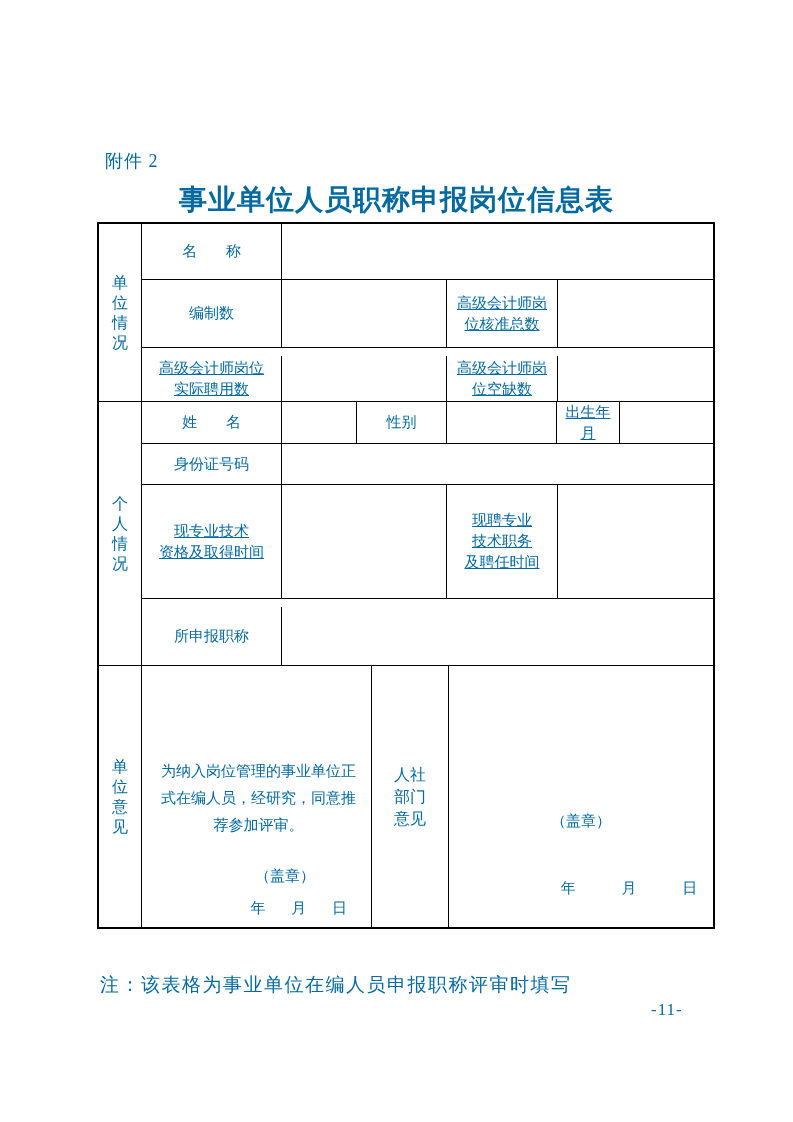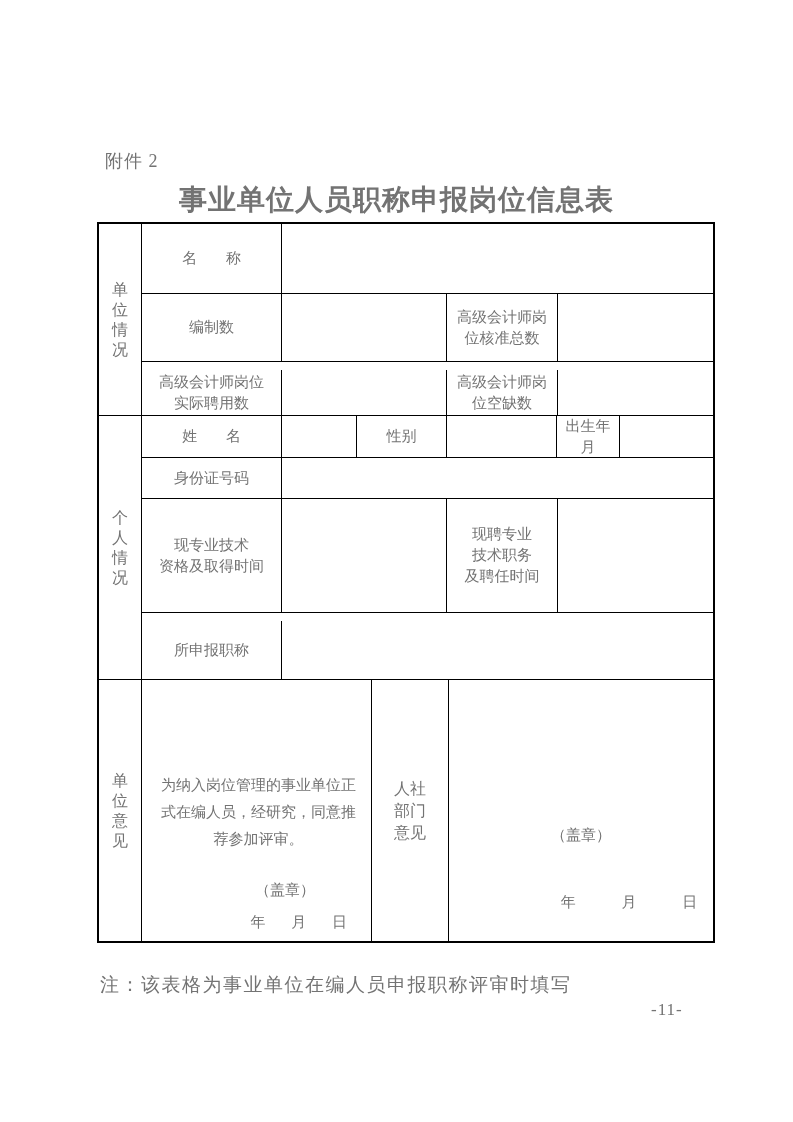--- a/index.html
+++ b/index.html
@@ -3,21 +3,21 @@
 <meta charset="utf-8">
 <style>
   * { margin: 0; padding: 0; box-sizing: border-box; }
   html, body { background: #e8e8e8; }
   .page {
     position: relative;
     width: 793px;
     height: 1122px;
     margin: 0 auto;
     background: #ffffff;
-    color: #737373;
+    color: #0369a1;
     font-family: "Liberation Serif", "DejaVu Serif", serif;
     overflow: hidden;
   }
   .attachment {
     position: absolute;
     left: 105px;
     top: 149px;
     font-size: 18px;
     letter-spacing: 1px;
   }
@@ -59,21 +59,21 @@
     border-right: 1px solid #000;
     display: flex;
     align-items: center;
     justify-content: center;
     text-align: center;
     font-size: 15px;
     line-height: 21px;
     overflow: hidden;
   }
   .cell:last-child { border-right: none; }
-  .ml { white-space: pre-line; }
+  .ml { white-space: pre-line; text-decoration: underline; }
   .spread { word-spacing: 25px; }
   .w-label  { flex: 0 0 140px; }
   .w-v1     { flex: 0 0 165px; }
   .w-label2 { flex: 0 0 111px; }
   .w-fill   { flex: 1 1 auto; }
   .w-nv     { flex: 0 0 75px; }
   .w-g      { flex: 0 0 90px; }
   .w-gv     { flex: 0 0 110px; }
   .w-b      { flex: 0 0 63px; }
   
@@ -139,21 +139,21 @@
   <div class="doc-title">事业单位人员职称申报岗位信息表</div>
 
   <div class="form-table">
 
     <div class="section">
       <div class="side-cell">单
 位
 情
 况</div>
       <div class="rows">
-        <div class="trow" style="height:70px">
+        <div class="trow" style="height:56px">
           <div class="cell w-label spread">名 称</div>
           <div class="cell w-fill"></div>
         </div>
         <div class="trow" style="height:68px">
           <div class="cell w-label">编制数</div>
           <div class="cell w-v1"></div>
           <div class="cell w-label2 ml">高级会计师岗
 位核准总数</div>
           <div class="cell w-fill"></div>
         </div>

